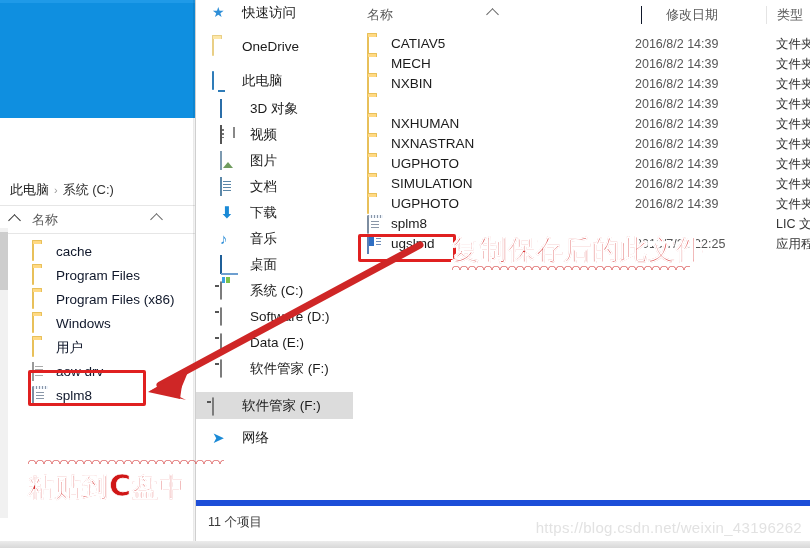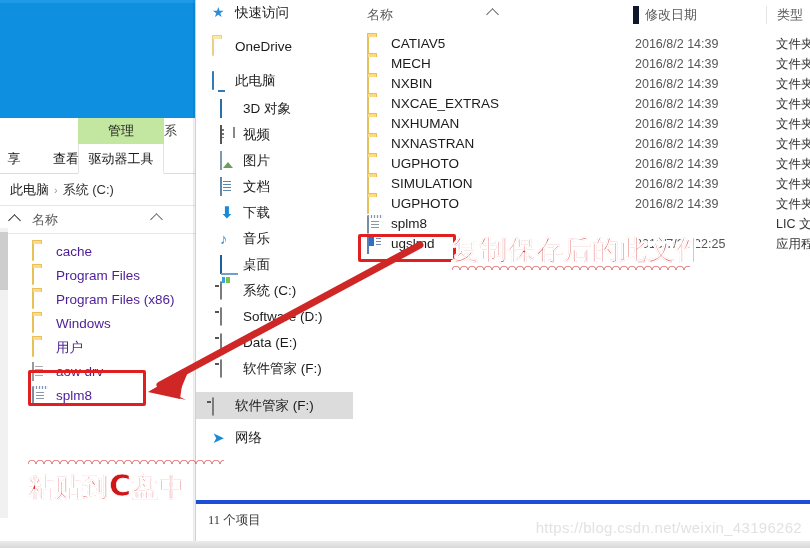--- a/index.html
+++ b/index.html
@@ -80,70 +80,70 @@
   .left-scrollbar {
     position:absolute; left:0; top:228px; width:8px; height:290px; background:#f1f1f1;
   }
   .left-scrollbar .thumb { position:absolute; left:0; top:4px; width:8px; height:58px; background:#cdcdcd; }
 
   .left-list { position:absolute; left:0; top:240px; width:196px; }
   .lrow { position:relative; height:24px; }
   .lrow .ico { position:absolute; left:32px; top:3px; width:18px; height:16px; }
   .lrow .nm {
     position:absolute; left:56px; top:0; height:24px; line-height:24px;
-    font-size:13.5px; color:#4c1d95; white-space:nowrap;
+    font-size:13.5px; color:#0f172a; white-space:nowrap;
   }
 
   
   .front-win {
     position:absolute; left:195px; top:0; width:615px; height:548px;
     background:#ffffff; border-left:1px solid #cfcfcf;
   }
   .front-shadow {
     position:absolute; left:193px; top:0; width:3px; height:548px;
     background: linear-gradient(to right, rgba(0,0,0,0.10), rgba(0,0,0,0));
   }
 
   
   .nav-pane { position:absolute; left:0; top:0; width:157px; height:500px; background:#fff; }
   .nav-row { position:relative; height:25px; }
   .nav-row .ico { position:absolute; top:4px; width:17px; height:17px; }
   .nav-row .nm {
     position:absolute; height:25px; line-height:25px; font-size:13.5px;
-    color:#1b1b1b; white-space:nowrap;
+    color:#1b1b1b; white-space:nowrap;margin-left:7px;
   }
   .nav-row.sel { background:#dcdcdc; }
   .nav-d0 .ico { left: 16px; } .nav-d0 .nm { left: 39px; }
   .nav-d1 .ico { left: 24px; } .nav-d1 .nm { left: 47px; }
 
   
   .list-pane { position:absolute; left:157px; top:0; width:458px; height:500px; background:#fff; }
   .colhead { position:absolute; left:0; top:0; width:458px; height:30px; background:#fff; }
   .colhead .ch {
     position:absolute; top:0; height:30px; line-height:30px;
     font-size:13px; color:#5a5a5a; white-space:nowrap;
   }
   .colhead .ch.name { left: 14px; }
-  .colhead .ch.date { left: 280px; padding-left:6px; border-left:6px solid #0f172a; height:18px; line-height:18px; top:6px; }
+  .colhead .ch.date { left: 288px; padding-left:24px; border-left:1px solid #0f172a; height:18px; line-height:18px; top:6px; }
   .colhead .ch.type { left: 413px; padding-left:10px; border-left:1px solid #e4e4e4; height:18px; line-height:18px; top:6px; }
   .colhead .sortarrow {
     position:absolute; left:135px; top:10px; width:9px; height:9px;
     border-left:1.5px solid #666; border-top:1.5px solid #666; transform:rotate(45deg);
   }
 
   .frows { position:absolute; left:0; top:34px; width:458px; }
   .frow { position:relative; height:20px; }
   .frow .ico { position:absolute; left:14px; top:2px; width:17px; height:16px; }
   .frow .nm  { position:absolute; left:38px; top:0; height:20px; line-height:20px; font-size:13.5px; color:#1b1b1b; white-space:nowrap; }
   .frow .dt  { position:absolute; left:282px; top:0; height:20px; line-height:20px; font-size:12.5px; color:#555; white-space:nowrap; }
   .frow .tp  { position:absolute; left:423px; top:0; height:20px; line-height:20px; font-size:12.5px; color:#333; white-space:nowrap; }
 
   .statusbar {
     position:absolute; left:0; top:500px; width:615px; height:48px;
-    background:#fff; border-top:4px solid #1d4ed8;font-family:Liberation Serif, serif;
+    background:#fff; border-top:6px solid #1d4ed8;
   }
   .statusbar .txt {
     position:absolute; left:12px; top:6px; height:20px; line-height:20px;
     font-size:12.5px; color:#3a3a3a;
   }
   .statusbar .bottomline {
     position:absolute; left:0; bottom:0; width:615px; height:7px;
     background: linear-gradient(to bottom, #e9e9e9, #d6d6d6);
   }
   .page-bottom-strip {
@@ -291,29 +291,20 @@
 <body>
 
 <div id="root">
 
   <div class="back-win">
 
     <div class="wallpaper">
       <div class="wallpaper-topline"></div>
     </div>
 
-    <div class="ribbon-strip">
-      <div class="ctx-header">管理</div>
-      <div class="ctx-header-right">系</div>
-      <div class="tab-row">
-        <div class="tab tab-share">享</div>
-        <div class="tab tab-view">查看</div>
-        <div class="tab tab-drive">驱动器工具</div>
-      </div>
-    </div>
 
     <div class="crumb-bar">
       <div class="crumb">
         <span>此电脑</span><span class="crumb-sep">›</span><span class="crumb-dim">系统 (C:)</span>
       </div>
     </div>
 
     <div class="col-head-left">
       <div class="lbl">名称</div>
       <div class="chev-up-small"></div>
@@ -448,21 +439,20 @@
           <span class="tp">文件夹</span>
         </div>
         <div class="frow">
           <span class="ico"><span class="folder"></span></span>
           <span class="nm">NXBIN</span>
           <span class="dt">2016/8/2 14:39</span>
           <span class="tp">文件夹</span>
         </div>
         <div class="frow">
           <span class="ico"><span class="folder"></span></span>
-          <span class="nm">NXCAE_EXTRAS</span>
           <span class="dt">2016/8/2 14:39</span>
           <span class="tp">文件夹</span>
         </div>
         <div class="frow">
           <span class="ico"><span class="folder"></span></span>
           <span class="nm">NXHUMAN</span>
           <span class="dt">2016/8/2 14:39</span>
           <span class="tp">文件夹</span>
         </div>
         <div class="frow">

